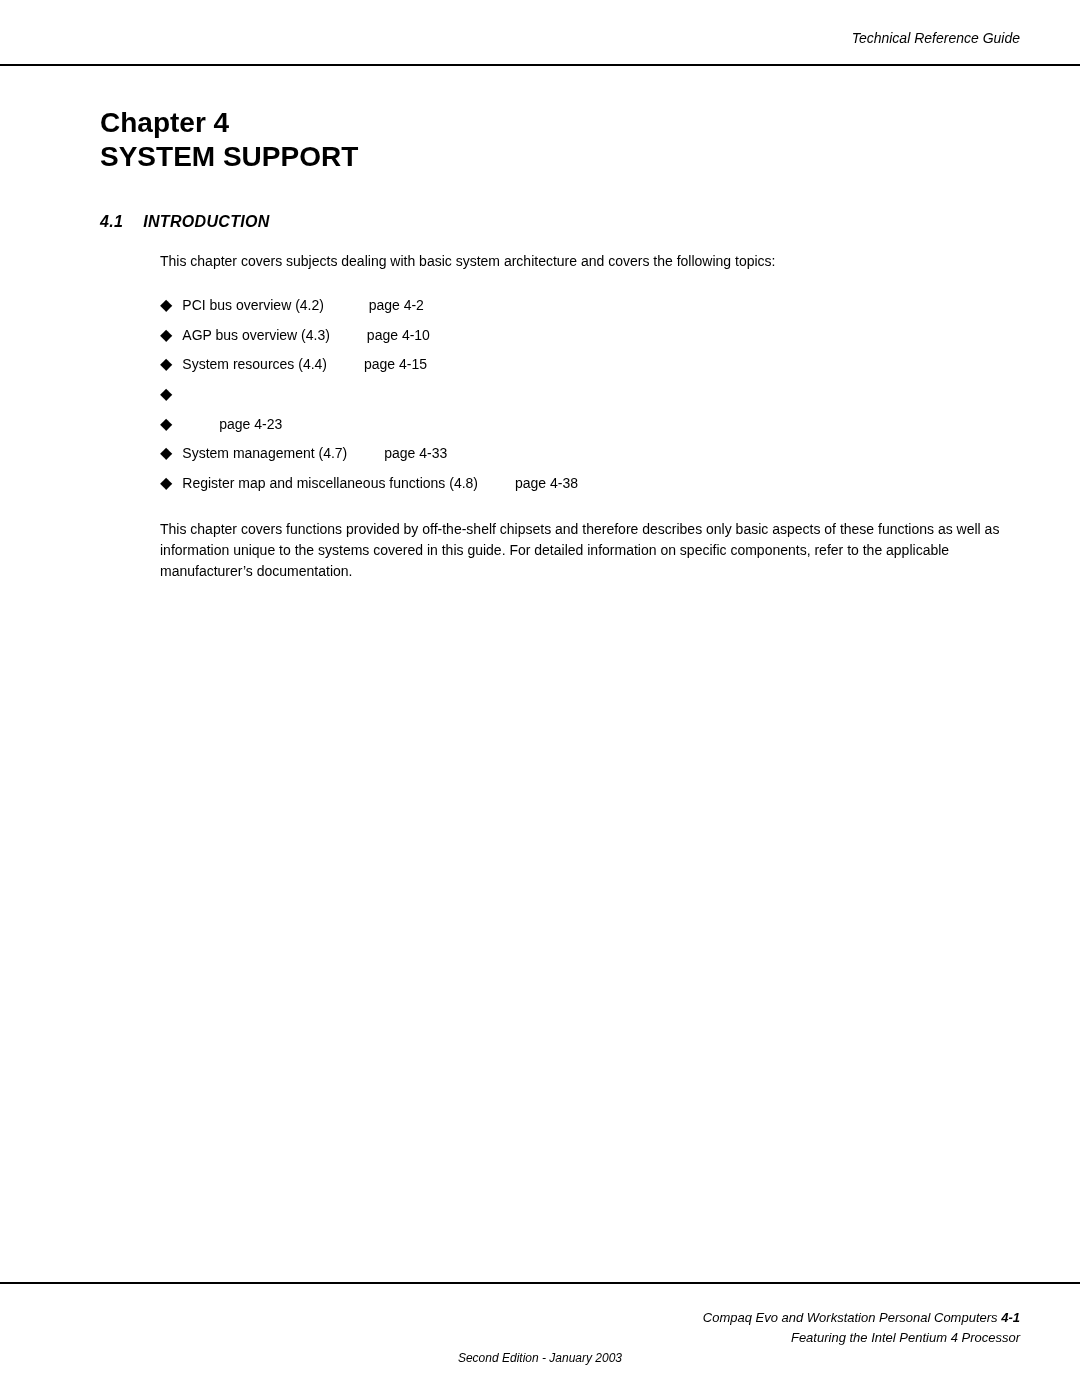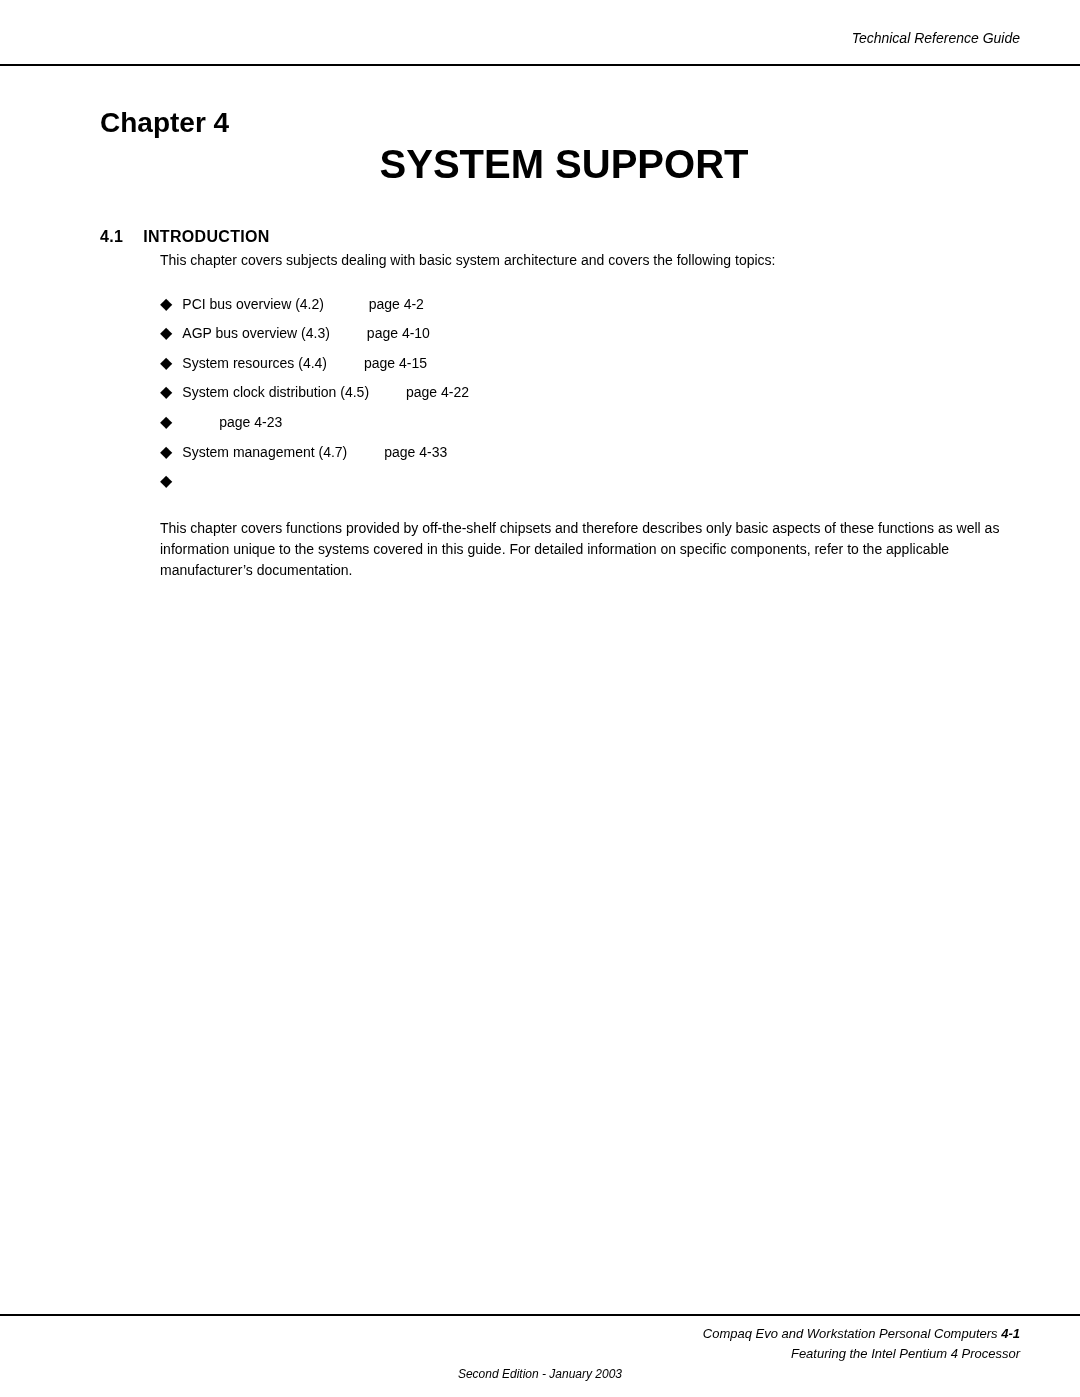--- a/index.html
+++ b/index.html
@@ -47,34 +47,34 @@
     }
 
     .chapter-label {
       font-size: 28px;
       font-weight: bold;
       margin-bottom: 0;
       line-height: 1.2;
     }
 
     .chapter-title {
-      font-size: 40px;
+      font-size: 28px;
       font-weight: bold;
       text-transform: uppercase;
       margin-bottom: 40px;
       line-height: 1.2;
-      text-align: center;
     }
 
     .section-heading {
       font-size: 16px;
       font-weight: bold;
-      margin-bottom: 4px;
+      margin-bottom: 20px;
       margin-top: 10px;
       letter-spacing: 0.02em;
+      font-style: italic;
     }
 
     .section-number {
       margin-right: 20px;
     }
 
     .intro-paragraph {
       font-size: 14px;
       line-height: 1.5;
       margin-bottom: 20px;
@@ -119,21 +119,21 @@
       margin-bottom: 20px;
     }
 
     
     .footer {
       position: absolute;
       bottom: 0;
       left: 0;
       right: 0;
       border-top: 2px solid #000000;
-      padding: 8px 60px;
+      padding: 24px 60px;
     }
 
     .footer-top {
       text-align: right;
       font-style: italic;
       font-size: 13px;
       line-height: 1.5;
     }
 
     .footer-bold {
@@ -196,43 +196,43 @@
       <div class="topic-item">
         <span class="bullet">◆</span>
         <div class="topic-row">
           <span class="topic-text">System resources (4.4)</span>
           <span class="topic-page">page 4-15</span>
         </div>
       </div>
 
       <div class="topic-item">
         <span class="bullet">◆</span>
-        <div class="topic-row">
-          <span class="topic-text">System clock distribution (4.5)</span>
-          <span class="topic-page">page 4-22</span>
-        </div>
       </div>
 
       <div class="topic-item">
         <span class="bullet">◆</span>
         <div class="topic-row">
           <span class="topic-page">page 4-23</span>
         </div>
       </div>
 
       <div class="topic-item">
         <span class="bullet">◆</span>
         <div class="topic-row">
           <span class="topic-text">System management (4.7)</span>
           <span class="topic-page">page 4-33</span>
         </div>
       </div>
 
       <div class="topic-item">
         <span class="bullet">◆</span>
+        <div class="topic-row">
+          <span class="topic-text">Register map and miscellaneous functions (4.8)</span>
+          <span class="topic-page">page 4-38</span>
+        </div>
       </div>
 
     </div>
 
     <div class="second-paragraph">This chapter covers functions provided by off-the-shelf chipsets and therefore describes only basic aspects of these functions as well as information unique to the systems covered in this guide. For detailed information on specific components, refer to the applicable manufacturer’s documentation.</div>
 
   </div>
 
   <div class="footer">
     <div class="footer-top">

